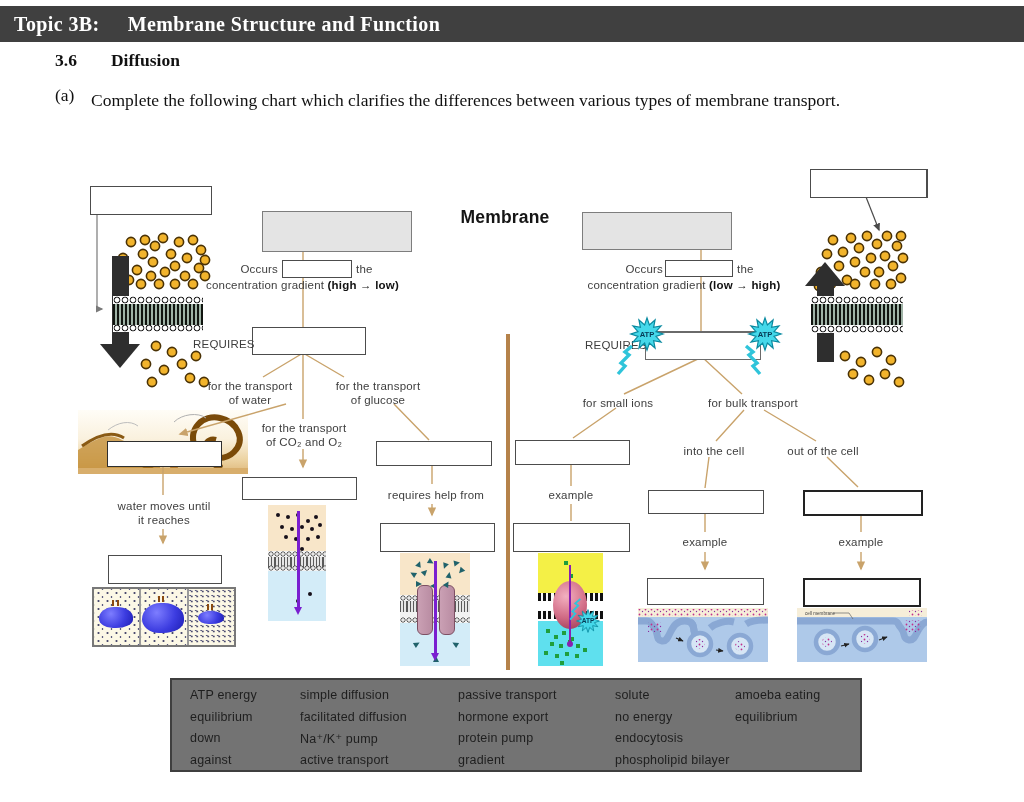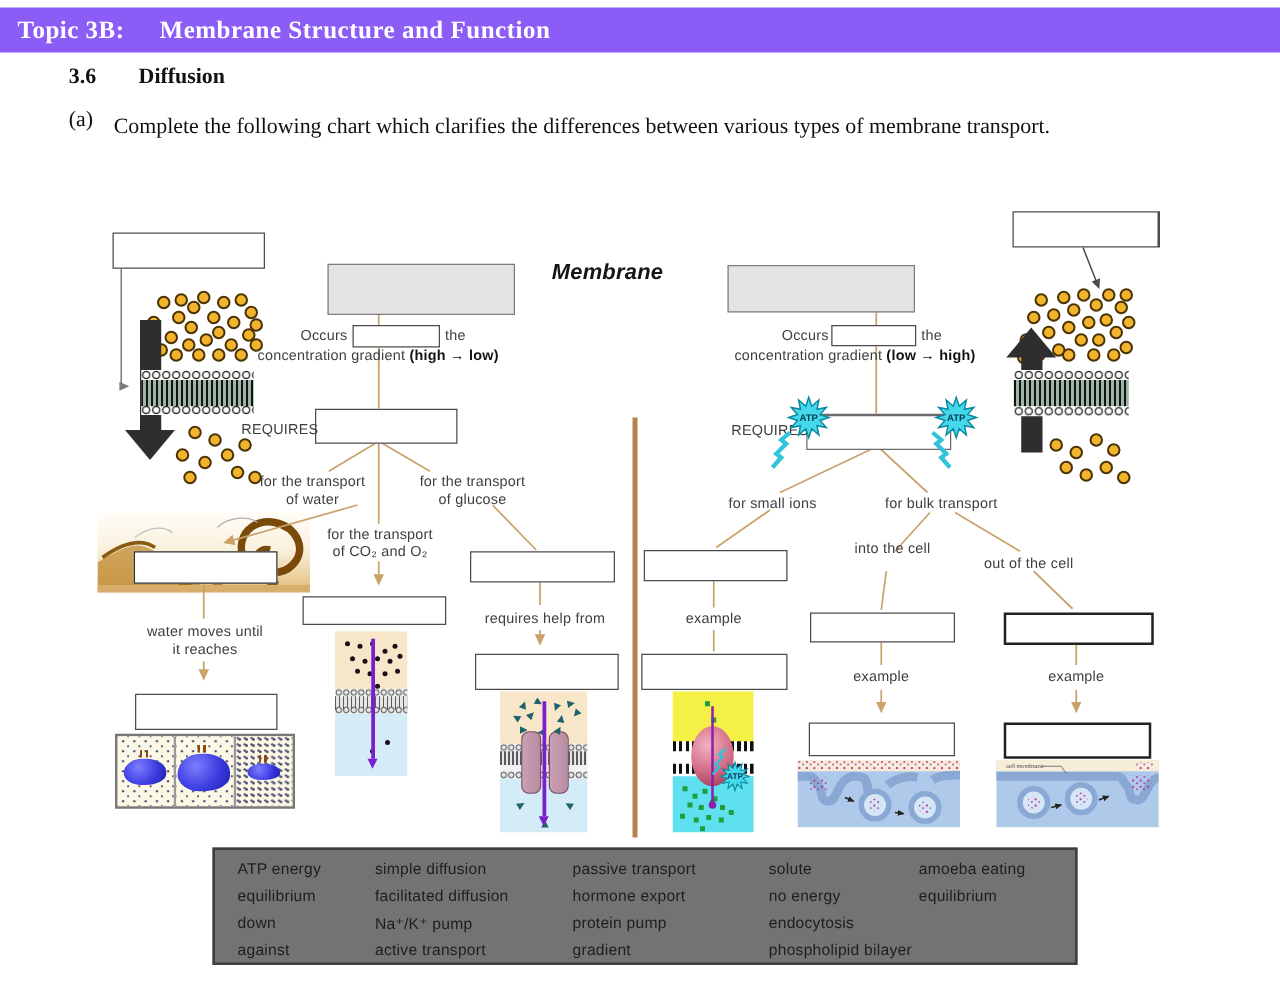--- a/index.html
+++ b/index.html
@@ -1,19 +1,19 @@
 <!DOCTYPE html>
 <html><head>
 <meta charset="utf-8">
 <style>
   html,body{margin:0;padding:0;background:#fff;}
   .page{position:relative;width:1024px;height:802px;background:#fff;overflow:hidden;
         font-family:"Liberation Sans","DejaVu Sans",sans-serif;}
   
-  .topbar{position:absolute;left:0;top:6px;width:1024px;height:36px;background:#8b5cf6;
+  .topbar{position:absolute;left:0;top:6px;width:1024px;height:36px;background:#404040;
           display:flex;align-items:center;color:#fff;
           font-family:"Liberation Serif","DejaVu Serif",serif;font-weight:bold;font-size:20px;}
   .topbar .topic{margin-left:14px;letter-spacing:.4px;}
   .topbar .btitle{margin-left:28px;letter-spacing:.4px;}
   .secline{position:absolute;left:55px;top:50px;font-family:"Liberation Serif","DejaVu Serif",serif;
            font-weight:bold;font-size:17.5px;color:#111;}
   .secline .secname{margin-left:34px;}
   .instr{position:absolute;left:55px;top:85px;width:900px;display:flex;
          font-family:"Liberation Serif","DejaVu Serif",serif;font-size:17.5px;color:#111;}
   .instr .marker{flex:0 0 36px;}
@@ -142,21 +142,21 @@
     <path class="tan" d="M709,457 L705,488 M705,512 V532"></path>
     <path class="tan" marker-end="url(#mt)" d="M705,552 V569"></path>
     <path class="tan" d="M827,457 L858,487 M861,512 V532"></path>
     <path class="tan" marker-end="url(#mt)" d="M861,552 V569"></path>
     <path class="gray" marker-end="url(#mg)" d="M97,213 V309 H102"></path>
     <path class="dark" marker-end="url(#md)" d="M866,197 L879,230"></path>
   </svg>
 
   <div class="divider"></div>
 
-  <div class="dtitle" style="left:360px;top:207px;width:252px;font-style:italic;">Membrane</div>
+  <div class="dtitle" style="left:379px;top:207px;width:252px;">Membrane</div>
 
   <div class="blank" style="left:90px;top:186px;width:120px;height:27px;"></div>
 
   <svg class="ydots" style="left:115px;top:230px;" width="92" height="66">
       <circle cx="8" cy="28" r="4.6"></circle>
       <circle cx="16" cy="12" r="4.6"></circle>
       <circle cx="22" cy="40" r="4.6"></circle>
       <circle cx="28" cy="24" r="4.6"></circle>
       <circle cx="30" cy="10" r="4.6"></circle>
       <circle cx="38" cy="32" r="4.6"></circle>
@@ -324,21 +324,21 @@
     <div class="greens" style="left:8px;top:76px;box-shadow:8px 6px #1f9e3c,16px 2px #1f9e3c,24px 8px #1f9e3c,4px 13px #1f9e3c,13px 15px #1f9e3c,22px 11px #1f9e3c,30px 15px #1f9e3c,-2px 22px #1f9e3c,9px 25px #1f9e3c,19px 23px #1f9e3c,29px 25px #1f9e3c,37px 19px #1f9e3c,14px 32px #1f9e3c;"></div>
     <svg class="atp" style="left:38px;top:56px;width:24px;height:24px;" viewBox="0 0 40 40">
       <polygon points="39,20 30.6,22.8 36.5,29.5 27.8,27.8 29.5,36.5 22.8,30.6 20,39 17.2,30.6 10.5,36.5 12.2,27.8 3.5,29.5 9.4,22.8 1,20 9.4,17.2 3.5,10.5 12.2,12.2 10.5,3.5 17.2,9.4 20,1 22.8,9.4 29.5,3.5 27.8,12.2 36.5,10.5 30.6,17.2"></polygon>
       <text x="20" y="24" style="font-size:11px;">ATP</text>
     </svg>
     <svg class="zig" style="left:30px;top:46px;width:16px;height:22px;" viewBox="0 0 20 30">
       <polyline points="2,28 9,20 5,17 13,9 9,6 16,0" style="stroke-width:2.6;"></polyline>
     </svg>
   </div>
 
-  <div class="lbl center" style="left:674px;top:432px;width:80px;">into the cell</div>
+  <div class="lbl center" style="left:674px;top:444px;width:80px;">into the cell</div>
   <div class="lbl center" style="left:781px;top:444px;width:84px;">out of the cell</div>
 
   <div class="blank" style="left:648px;top:490px;width:114px;height:22px;"></div>
   <div class="lbl center" style="left:670px;top:535px;width:70px;">example</div>
   <div class="blank" style="left:647px;top:578px;width:115px;height:25px;"></div>
 
   <div class="blank thick" style="left:803px;top:490px;width:116px;height:22px;"></div>
   <div class="lbl center" style="left:826px;top:535px;width:70px;">example</div>
   <div class="blank thick" style="left:803px;top:578px;width:114px;height:25px;"></div>
 

